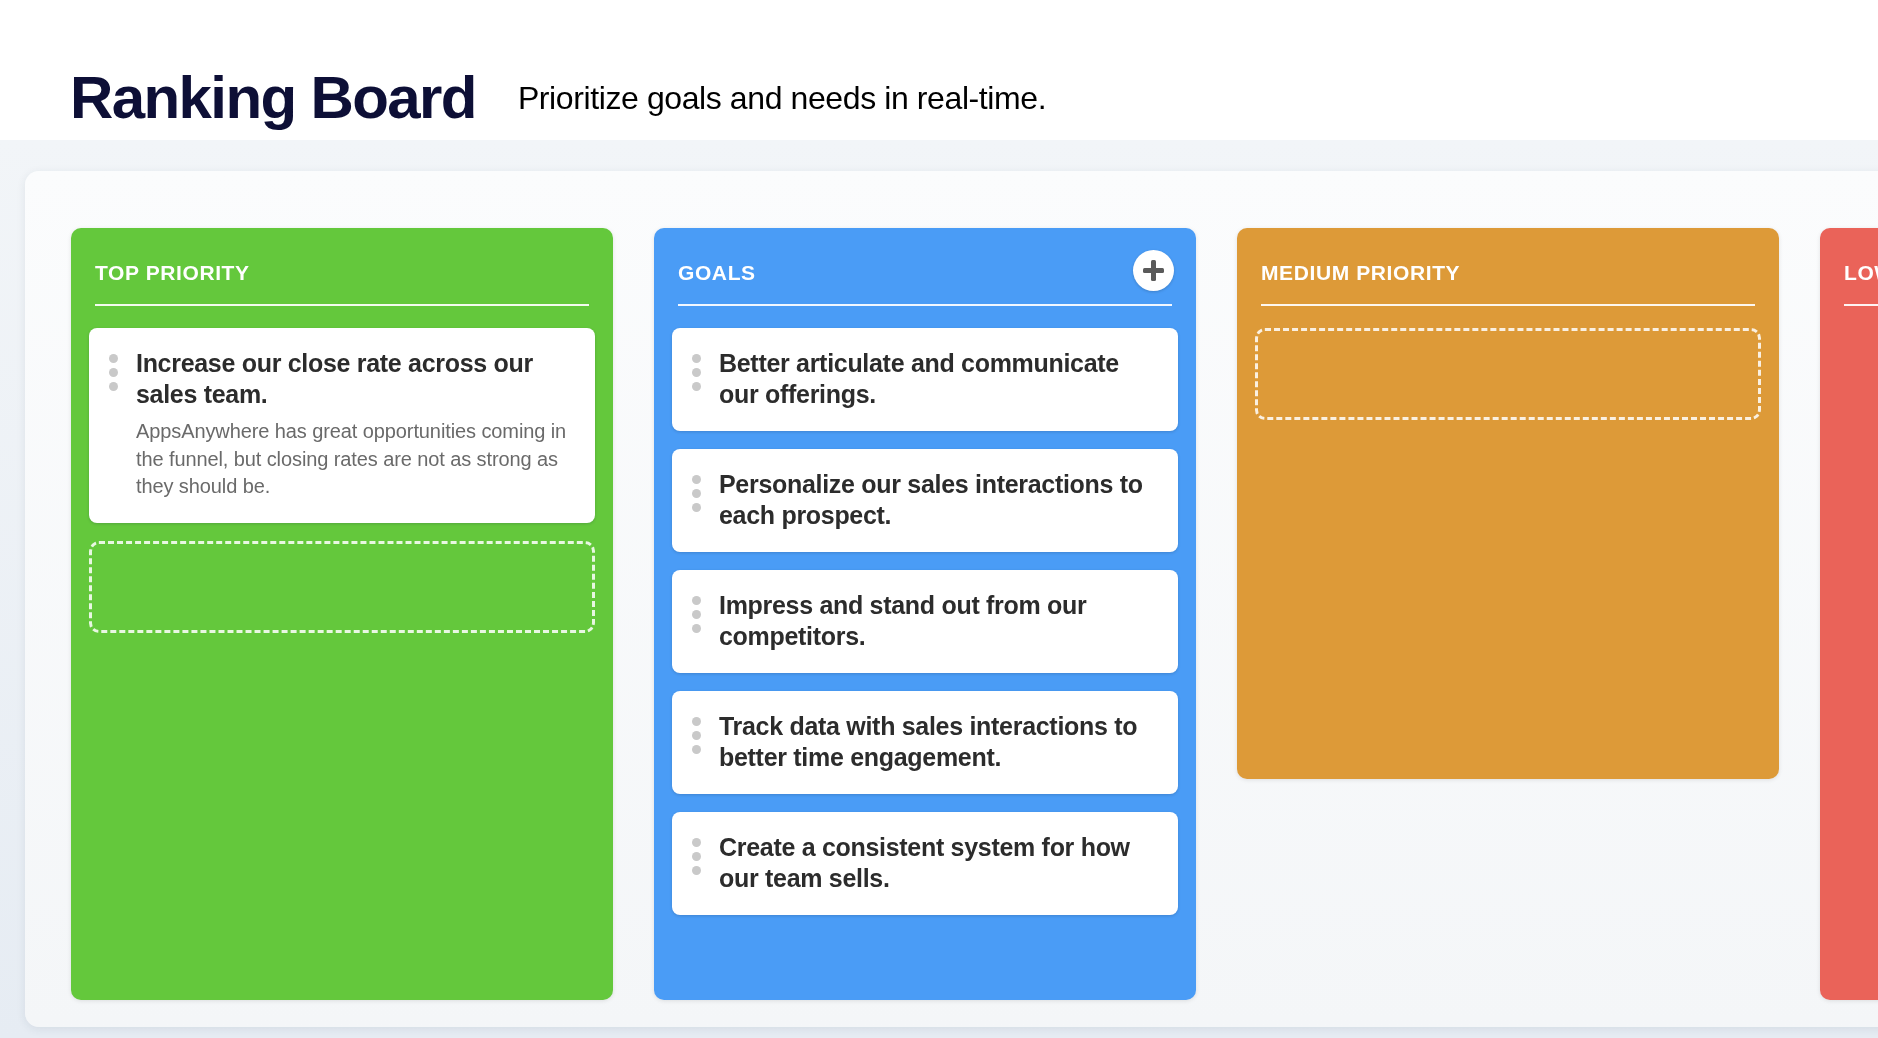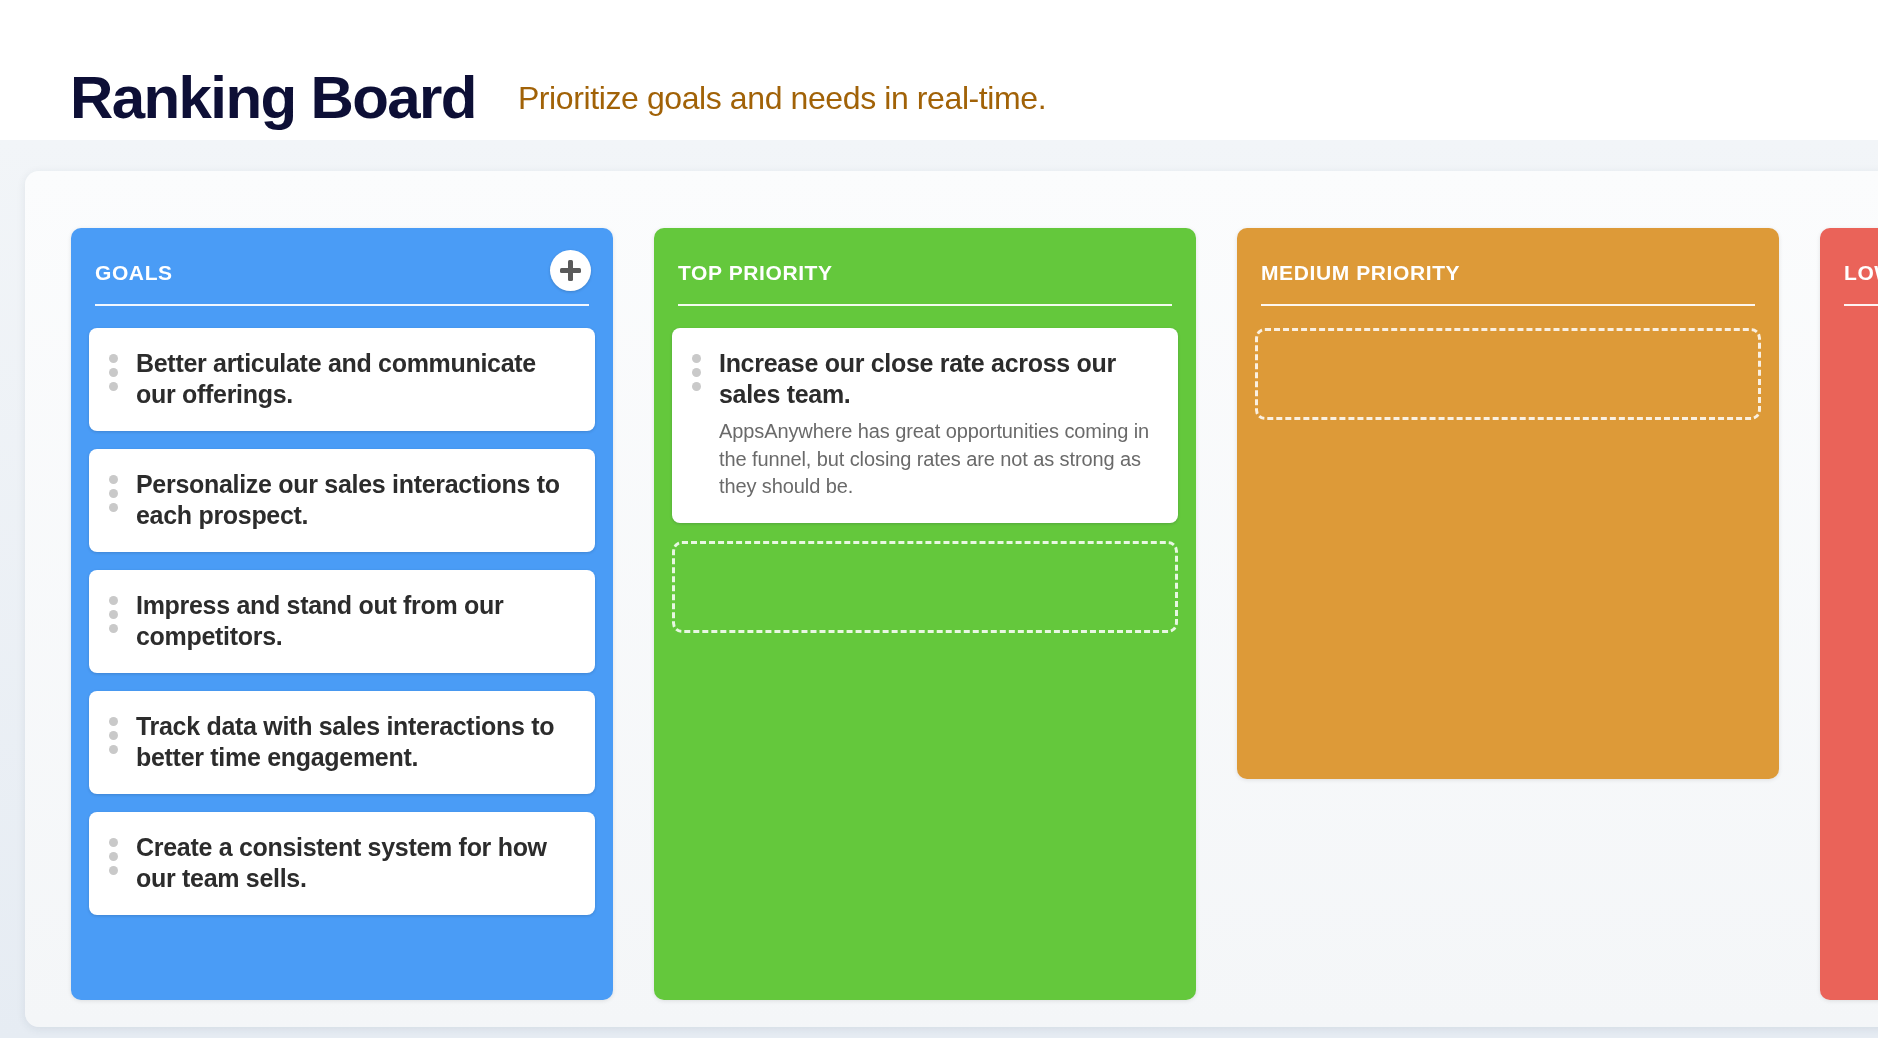--- a/index.html
+++ b/index.html
@@ -35,21 +35,21 @@
     font-weight: 800;
     letter-spacing: -1.6px;
     color: #0d0f36;
     line-height: 1;
     white-space: nowrap;
   }
 
   #page-subtitle {
     font-size: 32px;
     font-weight: 400;
-    color: #a16207;
+    color: #000000;
     margin-left: 42px;
     letter-spacing: -0.4px;
     white-space: nowrap;
   }
 
   
   #board-surface {
     position: absolute;
     left: 0; top: 140px;
     width: 1878px;
@@ -205,20 +205,40 @@
 <body>
 
 <div id="page-header">
   <div id="page-title">Ranking Board</div>
   <div id="page-subtitle">Prioritize goals and needs in real-time.</div>
 </div>
 
 <div id="board-surface">
   <div id="board-panel">
     <div id="columns-track">
+        <div class="column green">
+          <div class="column-head">
+            <div class="column-title">TOP PRIORITY</div>
+            <div class="column-rule"></div>
+          </div>
+          <div class="cards-area">
+            <div class="card">
+              <div class="drag-handle">
+                <span></span>
+                <span></span>
+                <span></span>
+              </div>
+              <div class="card-body">
+                <div class="card-title">Increase our close rate across our sales team.</div>
+                <div class="card-desc">AppsAnywhere has great opportunities coming in the funnel, but closing rates are not as strong as they should be.</div>
+              </div>
+            </div>
+            <div class="drop-zone"></div>
+          </div>
+        </div>
         <div class="column blue">
           <div class="column-head">
             <div class="column-title">GOALS</div>
             <button class="add-btn">
               <span class="plus-h"></span>
               <span class="plus-v"></span>
             </button>
             <div class="column-rule"></div>
           </div>
           <div class="cards-area">
@@ -267,40 +287,20 @@
                 <span></span>
                 <span></span>
                 <span></span>
               </div>
               <div class="card-body">
                 <div class="card-title">Create a consistent system for how our team sells.</div>
               </div>
             </div>
           </div>
         </div>
-        <div class="column green">
-          <div class="column-head">
-            <div class="column-title">TOP PRIORITY</div>
-            <div class="column-rule"></div>
-          </div>
-          <div class="cards-area">
-            <div class="card">
-              <div class="drag-handle">
-                <span></span>
-                <span></span>
-                <span></span>
-              </div>
-              <div class="card-body">
-                <div class="card-title">Increase our close rate across our sales team.</div>
-                <div class="card-desc">AppsAnywhere has great opportunities coming in the funnel, but closing rates are not as strong as they should be.</div>
-              </div>
-            </div>
-            <div class="drop-zone"></div>
-          </div>
-        </div>
         <div class="column orange">
           <div class="column-head">
             <div class="column-title">MEDIUM PRIORITY</div>
             <div class="column-rule"></div>
           </div>
           <div class="cards-area">
             <div class="drop-zone"></div>
           </div>
         </div>
         <div class="column red">

